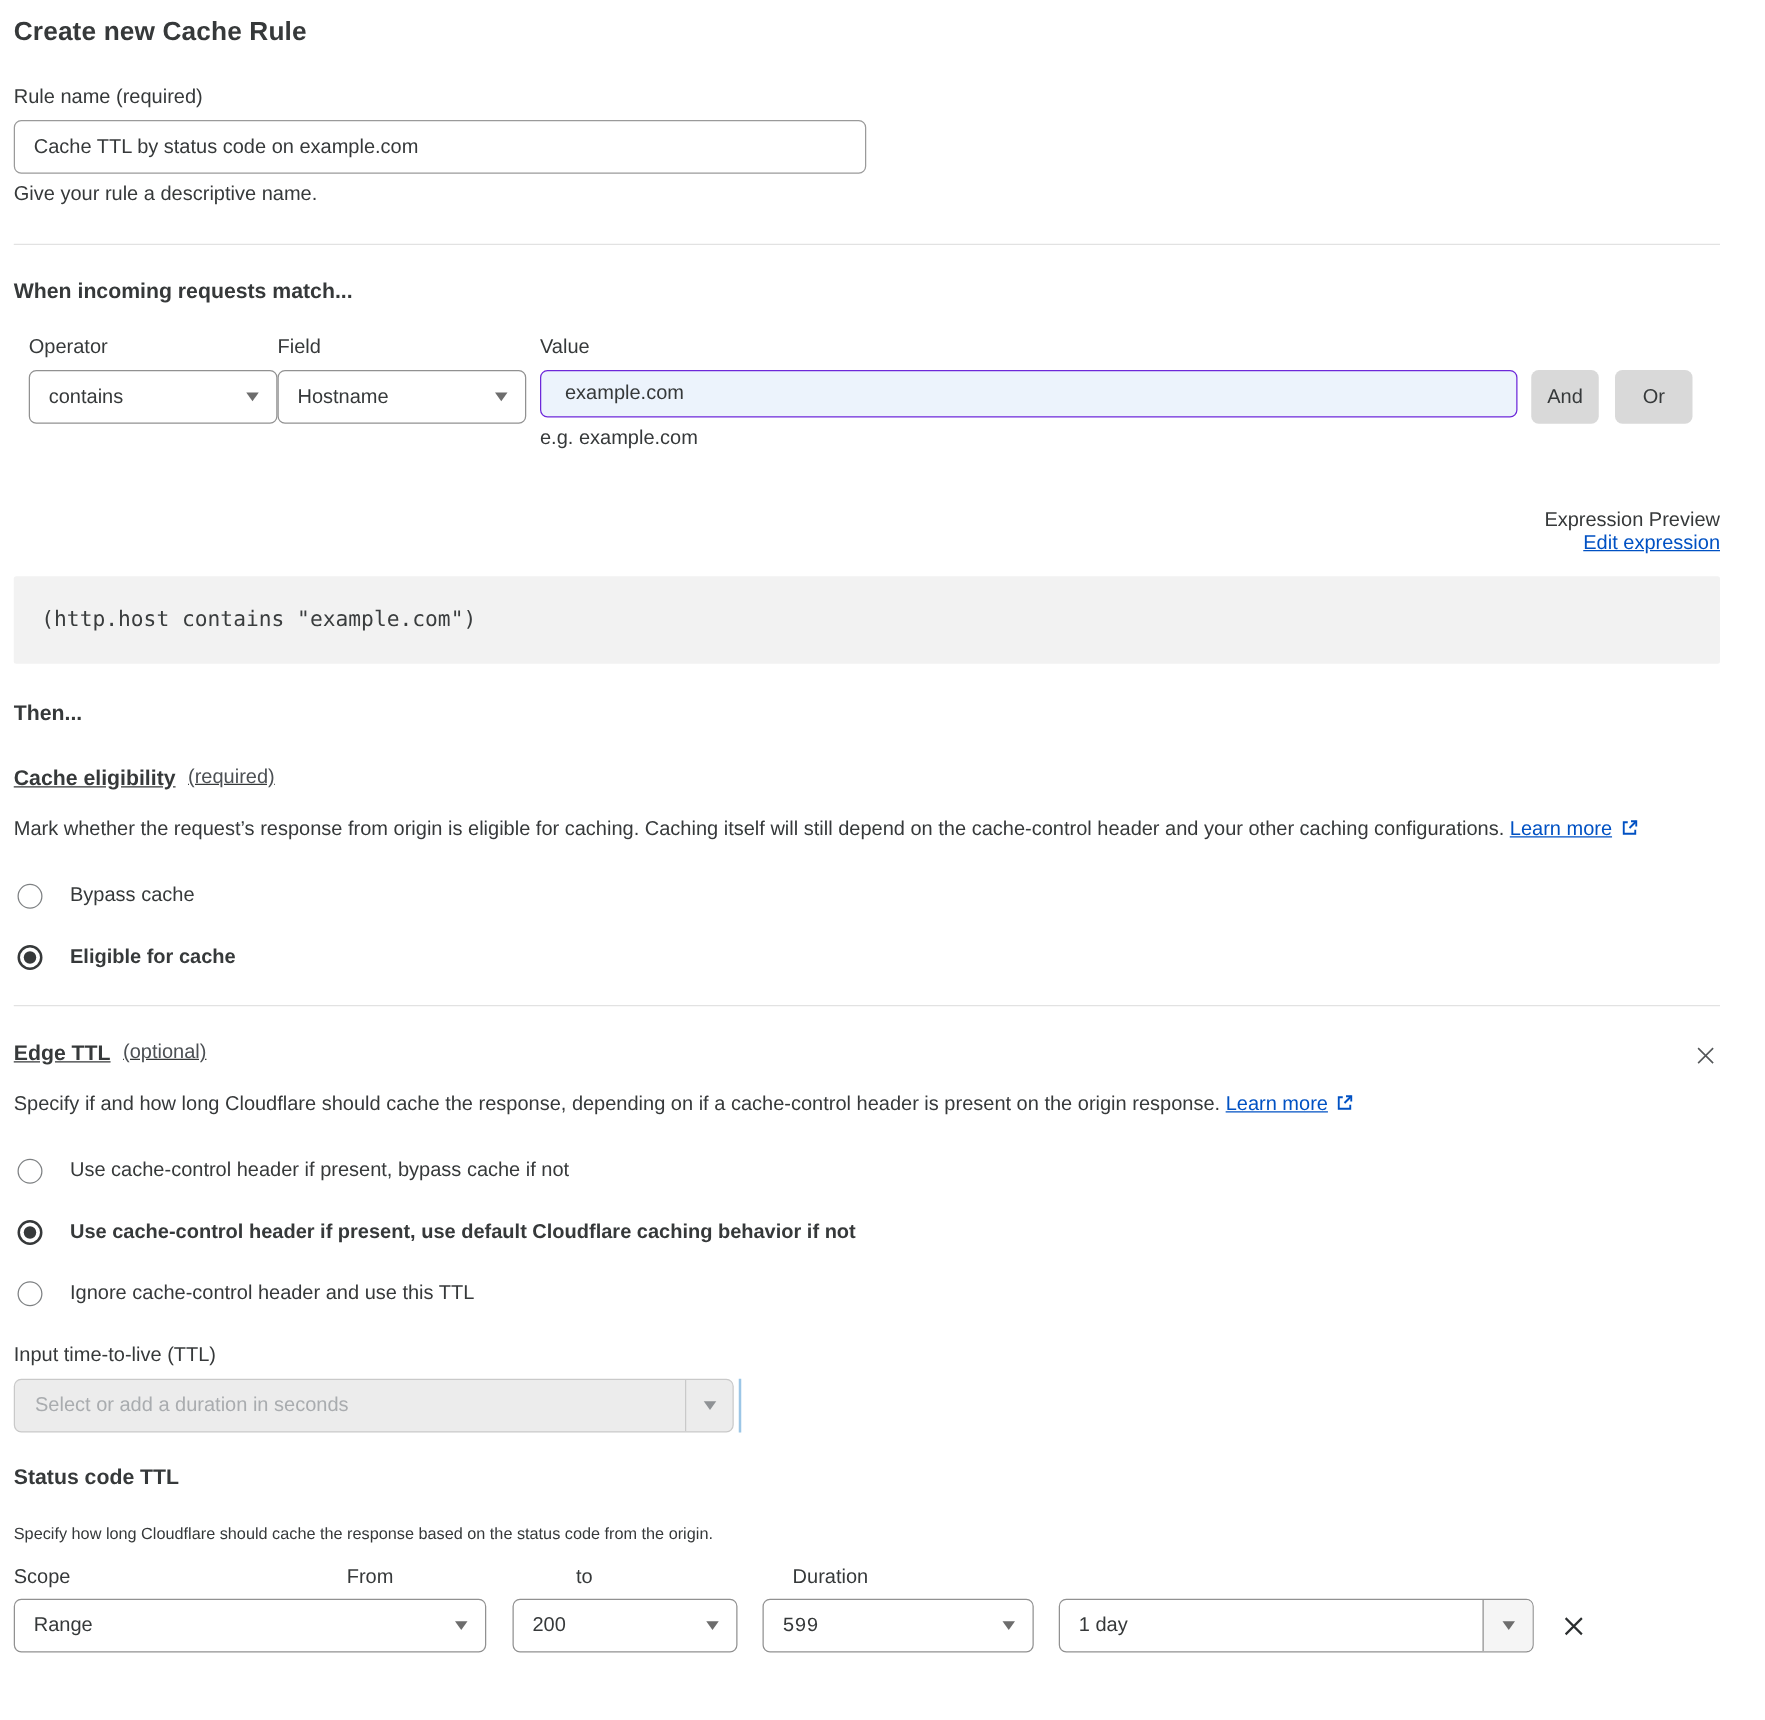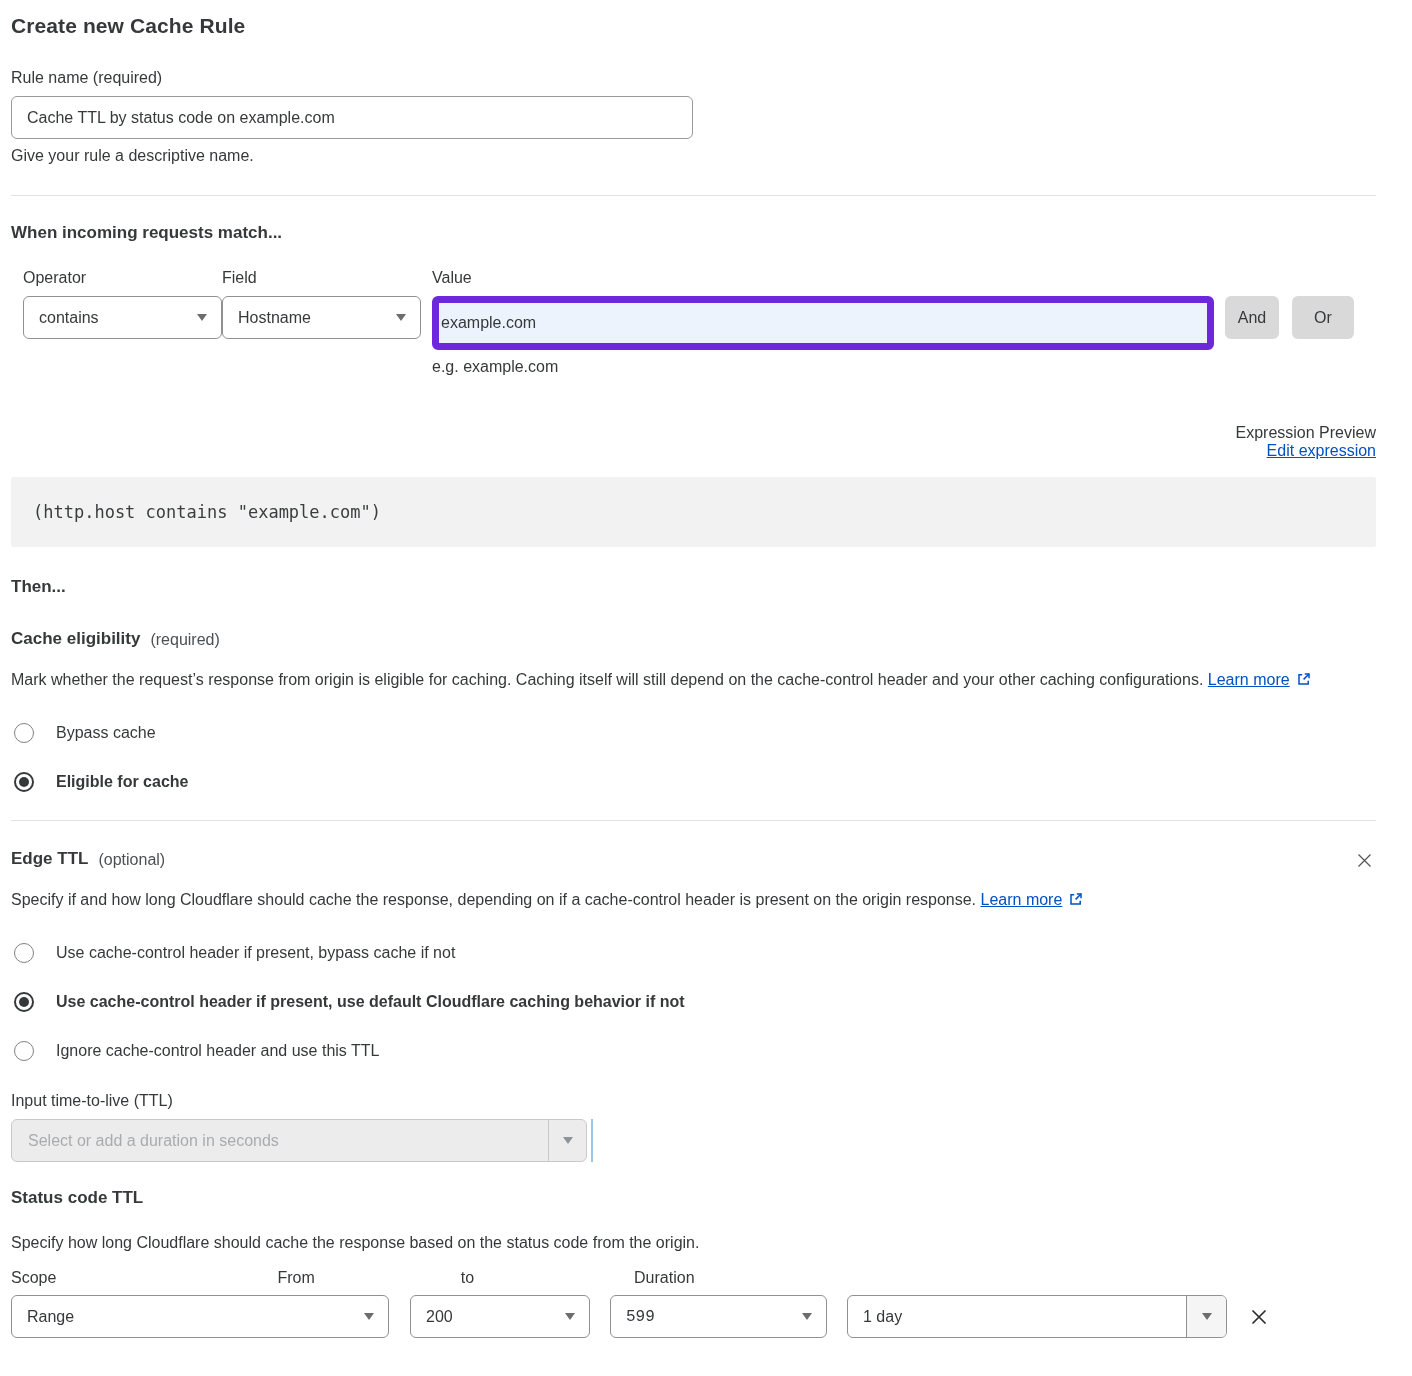--- a/index.html
+++ b/index.html
@@ -39,22 +39,22 @@
     height: 43px; border: 1px solid #919191; border-radius: 6px;
     display:flex; align-items:center; justify-content:space-between;
     padding: 0 14px 0 15px; font-size: 16px; background:#fff; cursor:pointer;
   }
   .caret {
     width:0; height:0; border-left:5.5px solid transparent;
     border-right:5.5px solid transparent; border-top:7px solid #6d6d6d;
     flex:none; margin-left:8px;
   }
   .value-input {
-    height: 54px; width: 100%; border: 7px solid #6d28d9; border-radius: 6px;
-    background: #ecf3fc; font-size: 16px; color:#36393a; padding: 0 2px;
+    height: 38px; width: 100%; border: 1px solid #6d28d9; border-radius: 6px;
+    background: #ecf3fc; font-size: 16px; color:#36393a; padding: 0 19px;
     font-family: "Liberation Sans", sans-serif; outline:none;
   }
   .logic-btn {
     height: 43px; border:none; border-radius: 6px; background:#d9d9d9;
     color:#36393a; font-size: 16px; font-family:"Liberation Sans",sans-serif;
     cursor:pointer; align-self:flex-start; margin-top: 27px;
   }
   .btn-and { width: 54px; margin-left: 11px; }
   .btn-or  { width: 62px; margin-left: 13px; }
 
@@ -62,21 +62,21 @@
   .expr-header { display:flex; justify-content:space-between; align-items:flex-end;flex-direction:column; }
   a.link { color:#0051c3; text-decoration: underline; cursor:pointer; font-size:16px; }
   .code-block {
     margin-top: 17px; background:#f2f2f2; height: 70px; border-radius:2px;
     display:flex; align-items:center; padding: 0 22px;
     font-family: "DejaVu Sans Mono", monospace; font-size: 17px; color:#3a3d3e;
   }
 
   .then-heading { margin-top: 30px; }
 
-  .subsection-header { display:flex; align-items:flex-end; }
+  .subsection-header { display:flex; align-items:flex-start;text-decoration:underline; }
   .subsection-header .tag { font-size: 16px; color:#4c5054; margin-left: 10px; font-weight:normal; }
   .cache-elig { margin-top: 32px; }
   p.desc { margin-top: 17px; line-height: 28px; font-size: 16px; }
   p.desc.narrow { max-width: 1102px; }
   p.desc.wide { max-width: 1348px; }
 
   .ext-icon { display:inline-block; vertical-align:-2px; margin-left:6px; }
 
   .radio-row { display:flex; align-items:center; margin-top: 29px; padding-left:3px; cursor:pointer; }
   .radio-row + .radio-row { margin-top: 29px; }
@@ -103,21 +103,21 @@
   }
   .select.disabled .ph { padding-left: 16px; }
   .dd-btn {
     width: 38px; height: 100%; display:flex; align-items:center; justify-content:center;
     border-left: 1px solid #c9c9c9; flex:none;
   }
   .dd-btn .caret { margin-left:0; border-top-color:#8f9295; }
   .cursor-bar { width: 2px; height: 43px; background:#9cc6e6; margin-left: 4px; }
 
   .status-section { margin-top: 26px; }
-  .status-desc { margin-top: 21px; font-size:16px; line-height:28px; }
+  .status-desc { margin-top: 21px; font-size:13px; line-height:28px; }
   .status-labels { display:flex; margin-top: 12px; font-size:16px; }
   .status-controls { display:flex; margin-top: 8px; align-items:center; }
   .w-scope { width: 378px; }
   .w-from { width: 180px; margin-left: 21px; }
   .w-to { width: 217px; margin-left: 20px; font-family: Liberation Mono, monospace; }
   .w-duration { width: 380px; margin-left: 20px; }
   .lbl-from { margin-left: 221px; }
   .lbl-to { margin-left: 146px; }
   .lbl-duration { margin-left: 160px; }
 

